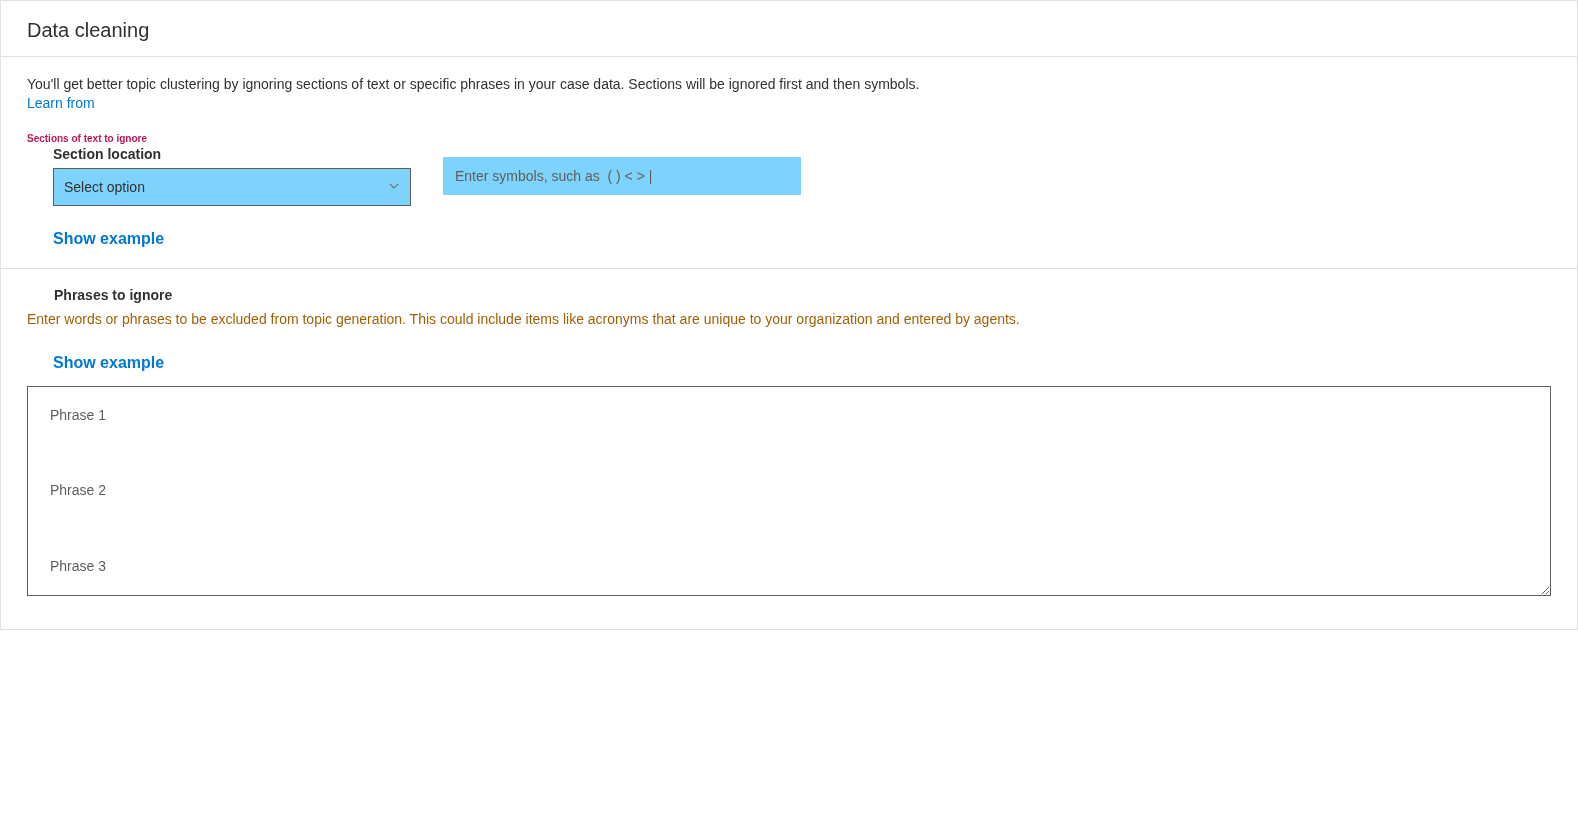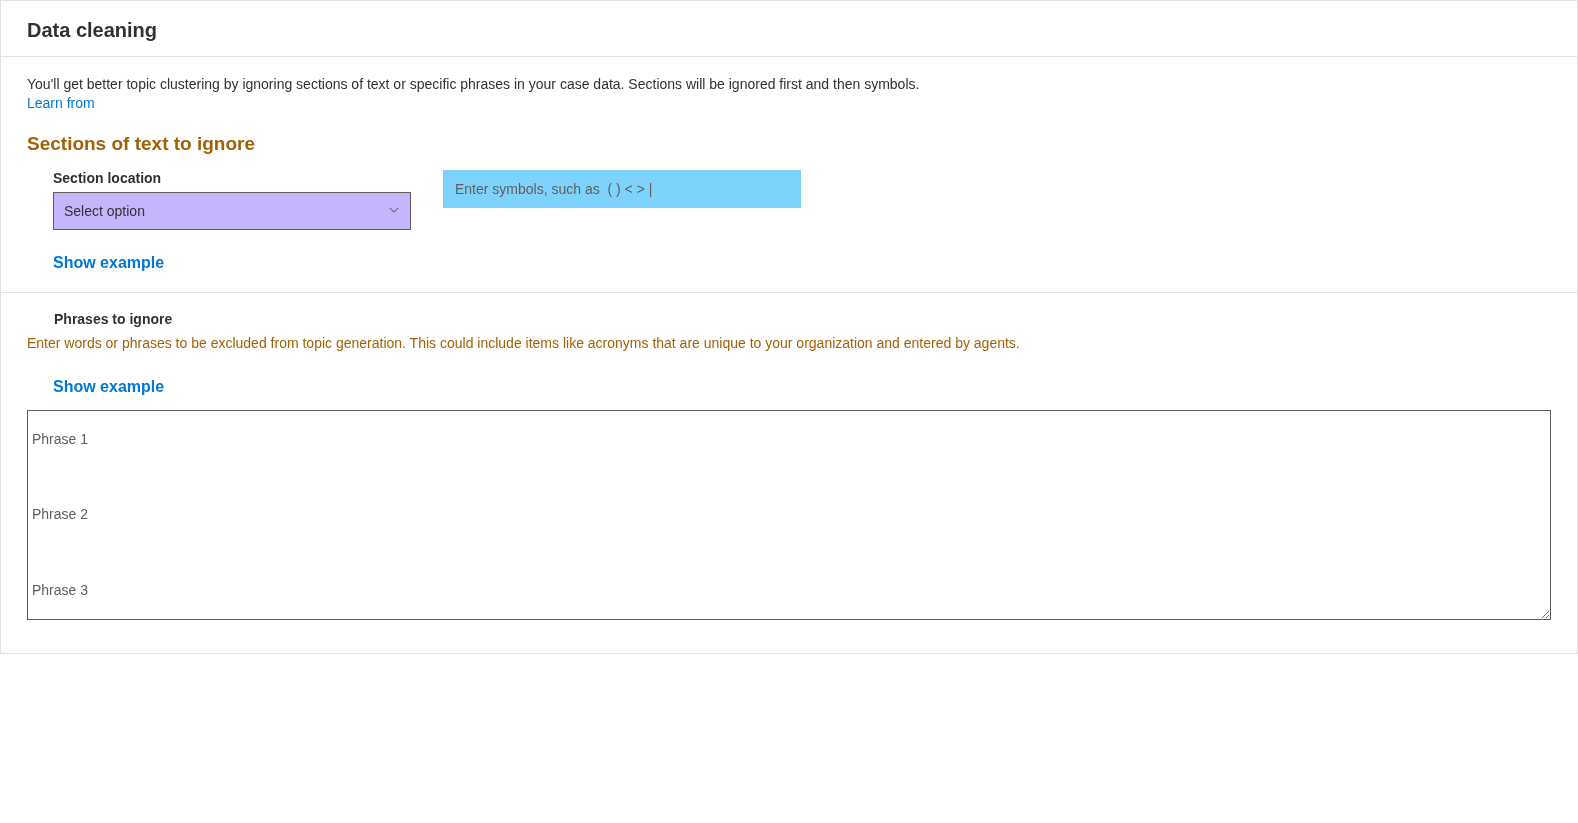--- a/index.html
+++ b/index.html
@@ -17,21 +17,21 @@
       border: 1px solid #e1e1e1;
       border-top: 1px solid #e1e1e1;
       margin: 0;
     }
     .header {
       padding: 18px 26px 14px 26px;
       border-bottom: 1px solid #e1e1e1;
     }
     .header h1 {
       font-size: 20px;
-      font-weight: 700;
+      font-weight: 400;
       color: #323130;
     }
     .section {
       padding: 18px 26px 20px 26px;
     }
     .section-divider {
       border-bottom: 1px solid #e1e1e1;
     }
     .description {
       font-size: 14px;
@@ -39,35 +39,35 @@
       line-height: 1.4;
     }
     .learn-more {
       color: #0078d4;
       text-decoration: none;
       font-size: 14px;
       cursor: pointer;
       display: inline-block;
     }
     .subheading {
-      font-size: 19px;
+      font-size: 10px;
       font-weight: 700;
-      color: #a16207;
+      color: #be185d;
       margin-top: 22px;
-      margin-bottom: 15px;
+      margin-bottom: 2px;
     }
     .sub-description {
       font-size: 14px;
       color: #323130;
       line-height: 1.4;
       margin-bottom: 22px;
     }
     .form-row {
       display: flex;
-      align-items: flex-start;
+      align-items: center;
       gap: 32px;
       padding-left: 26px;
     }
     .field-group {
       display: flex;
       flex-direction: column;
     }
     .field-label {
       font-size: 14px;
       font-weight: 600;
@@ -76,21 +76,21 @@
     }
     .select-wrapper {
       position: relative;
       width: 358px;
     }
     .select-input {
       width: 100%;
       height: 38px;
       padding: 8px 32px 8px 10px;
       border: 1px solid #605e5c;
-      background: #c4b5fd;
+      background: #7dd3fc;
       font-size: 14px;
       font-family: inherit;
       color: #323130;
       cursor: pointer;
       text-align: left;
     }
     .chevron {
       position: absolute;
       right: 10px;
       top: 50%;
@@ -139,21 +139,21 @@
       color: #a16207;
       line-height: 1.5;
       max-width: 1260px;
     }
     .textarea-wrapper {
       padding: 0 26px 10px 26px;
     }
     .textarea-wrapper textarea {
       width: 100%;
       height: 210px;
-      padding: 10px 4px;
+      padding: 10px 22px;
       border: 1px solid #605e5c;
       font-size: 14px;
       font-family: inherit;
       color: #605e5c;
       resize: both;
       line-height: 2.7;
     }
     .textarea-wrapper textarea::placeholder {
       color: #605e5c;
     }

